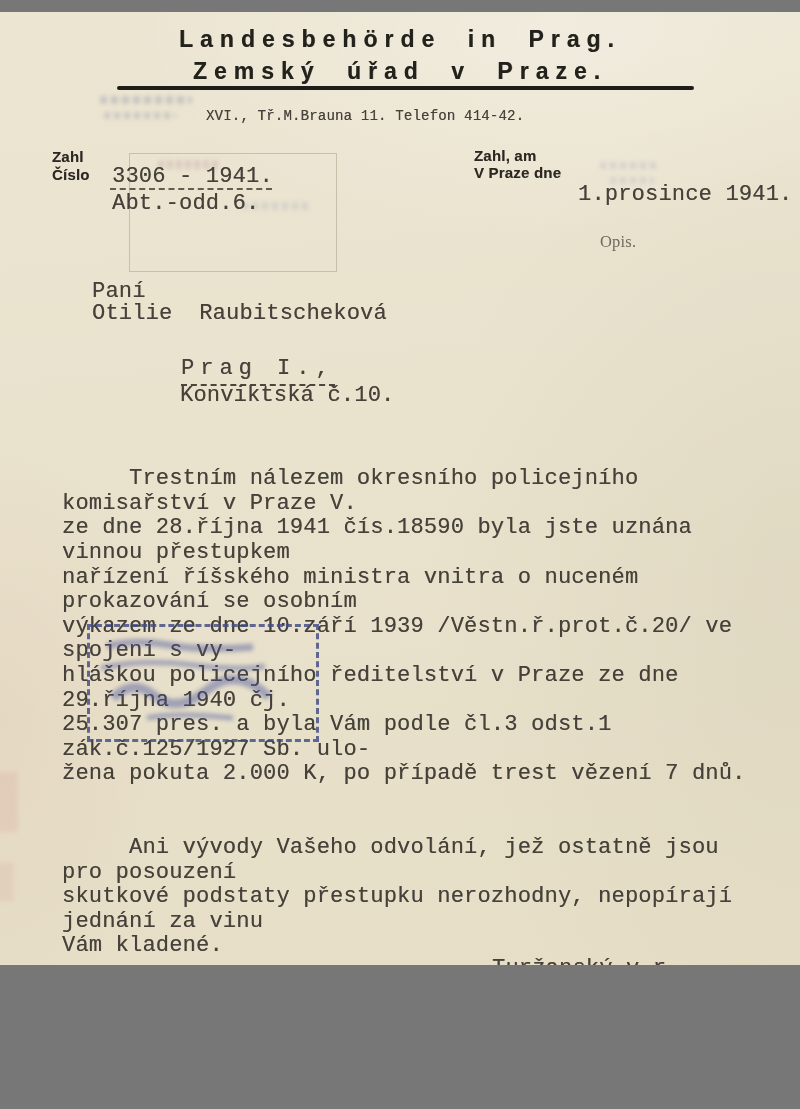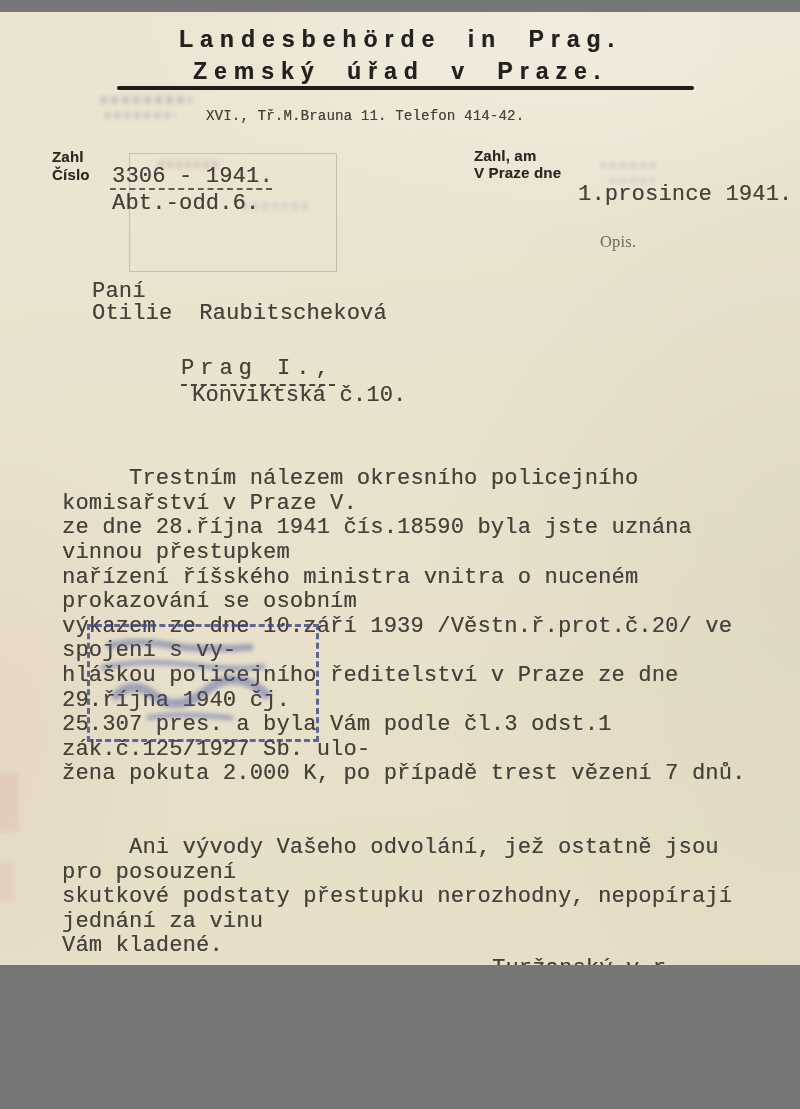--- a/index.html
+++ b/index.html
@@ -71,21 +71,21 @@
 
   <div class="printed" style="left:474px;top:135px;">Zahl, am</div>
   <div class="printed" style="left:474px;top:152px;">V Praze dne</div>
   <div class="typed" style="left:578px;top:170px;">1.prosince 1941.</div>
 
   <div class="typed faded" style="left:600px;top:220px;font-size:16.5px;font-family:Liberation Serif, serif;">Opis.</div>
 
   <div class="typed" style="left:92px;top:267px;">Paní</div>
   <div class="typed" style="left:92px;top:289px;">Otilie  Raubitscheková</div>
   <div class="typed" style="left:181px;top:344px;"><span class="city-underline">Prag I.,</span></div>
-  <div class="typed" style="left:192px;top:371px;text-align:center;">Konviktská č.10.</div>
+  <div class="typed" style="left:180px;top:371px;text-align:center;">Konviktská č.10.</div>
 
   <div class="typed body-block" style="left:62px;top:406px;width:706px;">
     <div>     Trestním nálezem okresního policejního komisařství v Praze V.
 ze dne 28.října 1941 čís.18590 byla jste uznána vinnou přestupkem
 nařízení říšského ministra vnitra o nuceném prokazování se osobním
 výkazem ze dne 10.září 1939 /Věstn.ř.prot.č.20/ ve spojení s vy-
 hláškou policejního ředitelství v Praze ze dne 29.října 1940 čj.
 25.307 pres. a byla Vám podle čl.3 odst.1 zák.č.125/1927 Sb. ulo-
 žena pokuta 2.000 K, po případě trest vězení 7 dnů.</div>
     <div>     Ani vývody Vašeho odvolání, jež ostatně jsou pro posouzení

